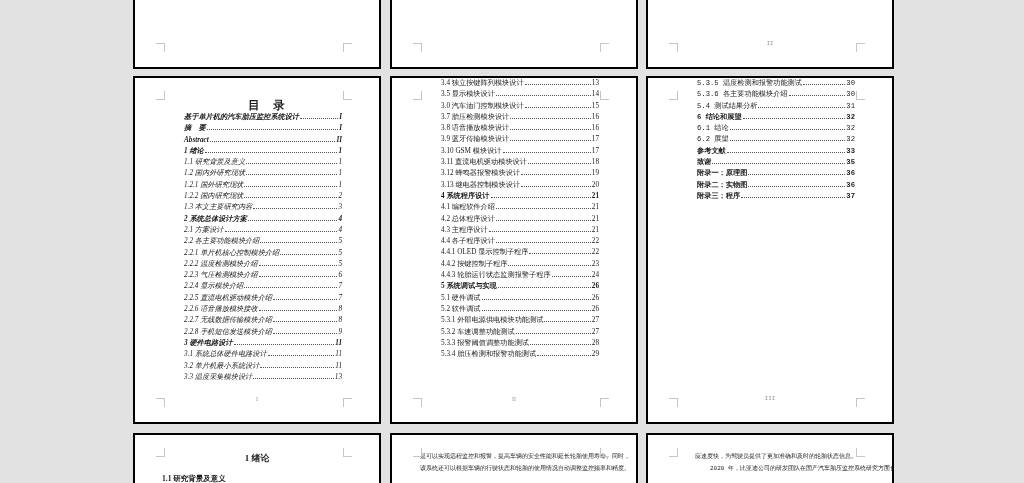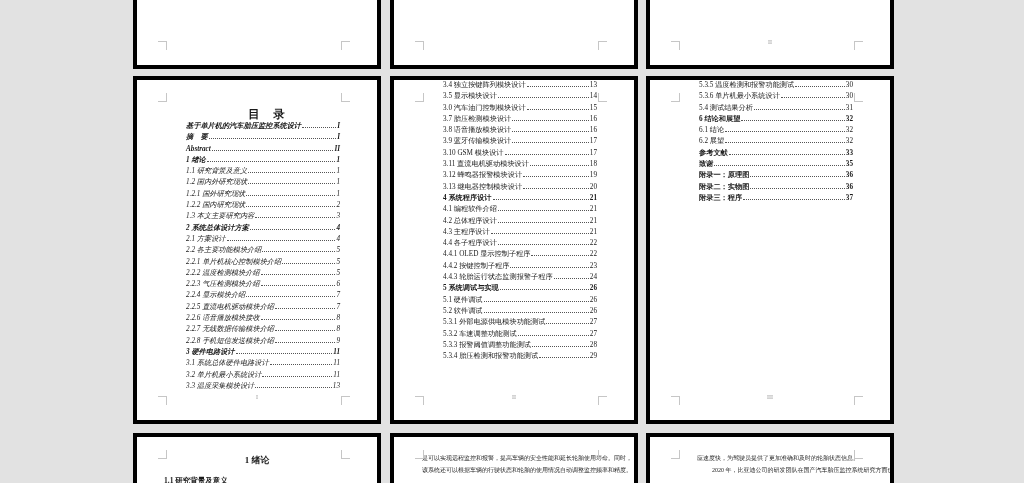--- a/index.html
+++ b/index.html
@@ -1,31 +1,31 @@
 <!DOCTYPE html>
 <html><head>
 <meta charset="utf-8">
 <style>
   html,body{margin:0;padding:0;}
   .canvas{position:relative;width:1024px;height:483px;background:#e2e2e2;overflow:hidden;
           font-family:"Liberation Serif","DejaVu Serif",serif;color:#1a1a1a;}
   .page{position:absolute;width:248px;height:348px;background:#ffffff;
-        border:4px solid #000000;box-sizing:border-box;overflow:hidden;}
-  .c1{left:133px;} .c2{left:390px;} .c3{left:646px;}
+        border:2px solid #000000;box-sizing:border-box;overflow:hidden;}
+  .c1{left:133px;} .c2{left:390px;} .c3{left:646px;font-family:Liberation Mono, monospace;}
   .r1{top:-279px;} .r2{top:76px;} .r3{top:433px;}
   
   .cm{position:absolute;width:8px;height:8px;border:0 solid #c6c6c6;}
   .cm.tl{left:21px;top:13px;border-right-width:1px;border-bottom-width:1px;}
   .cm.tr{right:27px;top:13px;border-left-width:1px;border-bottom-width:1px;}
   .cm.bl{left:21px;bottom:15px;border-right-width:1px;border-top-width:1px;}
   .cm.br{right:27px;bottom:15px;border-left-width:1px;border-top-width:1px;}
   .pagenum{position:absolute;bottom:20px;left:0;right:0;text-align:center;
            font-size:6px;color:#9a9a9a;line-height:6px;}
   
-  .toc-title{margin-top:27px;height:14px;text-align:center;font-weight:bold;
+  .toc-title{margin-top:20px;height:14px;text-align:center;font-weight:bold;
              font-size:11.5px;line-height:14px;letter-spacing:1px;padding-left:20px;}
   ol.toc{list-style:none;margin:0 37px 0 49px;padding:0;}
   .toc-first{margin-top:10px;font-style:italic;} .toc-cont{margin-top:25px;}
   ol.toc li{display:flex;align-items:baseline;height:11.3px;font-size:7.2px;line-height:11.3px;}
   ol.toc li.bold{font-weight:bold;}
   ol.toc .t{white-space:nowrap;}
   ol.toc .dots{flex:1;border-bottom:1px dotted #555;margin:0 1px 2px 1px;min-width:4px;}
   ol.toc .p{white-space:nowrap;}
   
   .h1{margin-top:17px;text-align:center;font-weight:bold;font-size:9px;line-height:12px;}
@@ -378,21 +378,21 @@
     <i class="cm br"></i>
     <ol class="toc toc-cont">
 
         <li class="trow">
           <span class="t">5.3.5 温度检测和报警功能测试</span>
           <span class="dots"></span>
           <span class="p">30</span>
         </li>
 
         <li class="trow">
-          <span class="t">5.3.6 单片机最小系统设计</span>
+          <span class="t">5.3.6 各主要功能模块介绍</span>
           <span class="dots"></span>
           <span class="p">30</span>
         </li>
 
         <li class="trow">
           <span class="t">5.4 测试结果分析</span>
           <span class="dots"></span>
           <span class="p">31</span>
         </li>
 

